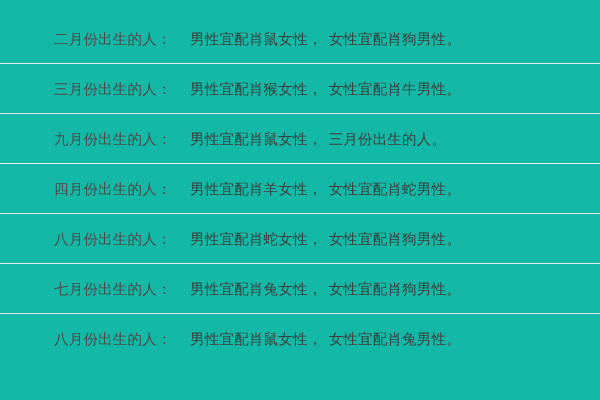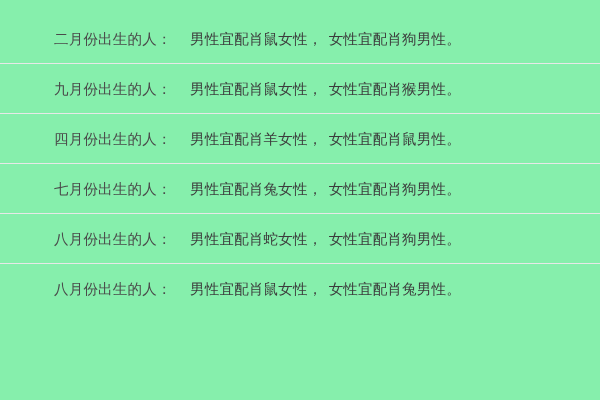--- a/index.html
+++ b/index.html
@@ -10,21 +10,21 @@
     width: 600px;
     height: 400px;
     background: #ffffff;
     font-family: "Liberation Sans", "DejaVu Sans", sans-serif;
     overflow: hidden;
   }
   .page {
     position: relative;
     width: 600px;
     height: 400px;
-    background: #86efac;
+    background: #14b8a6;
     box-sizing: border-box;
     padding: 14px 0 0 0;
   }
   .line-list {
     display: block;
   }
   .line {
     display: block;
     box-sizing: border-box;
     height: 50px;
@@ -58,47 +58,53 @@
 <div class="page">
   <div class="line-list">
 
     <div class="line">
       <span class="seg-label">二月份出生的人：</span>
       <span class="seg-gap"></span>
       <span class="seg-body">男性宜配肖鼠女性，</span>
       <span class="seg-body">女性宜配肖狗男性。</span>
     </div>
 
+    <div class="line">
+      <span class="seg-label">三月份出生的人：</span>
+      <span class="seg-gap"></span>
+      <span class="seg-body">男性宜配肖猴女性，</span>
+      <span class="seg-body">女性宜配肖牛男性。</span>
+    </div>
 
 
     <div class="line">
       <span class="seg-label">九月份出生的人：</span>
       <span class="seg-gap"></span>
       <span class="seg-body">男性宜配肖鼠女性，</span>
-      <span class="seg-body">女性宜配肖猴男性。</span>
+      <span class="seg-body">三月份出生的人。</span>
     </div>
 
     <div class="line">
       <span class="seg-label">四月份出生的人：</span>
       <span class="seg-gap"></span>
       <span class="seg-body">男性宜配肖羊女性，</span>
-      <span class="seg-body">女性宜配肖鼠男性。</span>
+      <span class="seg-body">女性宜配肖蛇男性。</span>
+    </div>
+
+    <div class="line">
+      <span class="seg-label">八月份出生的人：</span>
+      <span class="seg-gap"></span>
+      <span class="seg-body">男性宜配肖蛇女性，</span>
+      <span class="seg-body">女性宜配肖狗男性。</span>
     </div>
 
     <div class="line">
       <span class="seg-label">七月份出生的人：</span>
       <span class="seg-gap"></span>
       <span class="seg-body">男性宜配肖兔女性，</span>
-      <span class="seg-body">女性宜配肖狗男性。</span>
-    </div>
-
-    <div class="line">
-      <span class="seg-label">八月份出生的人：</span>
-      <span class="seg-gap"></span>
-      <span class="seg-body">男性宜配肖蛇女性，</span>
       <span class="seg-body">女性宜配肖狗男性。</span>
     </div>
 
     <div class="line">
       <span class="seg-label">八月份出生的人：</span>
       <span class="seg-gap"></span>
       <span class="seg-body">男性宜配肖鼠女性，</span>
       <span class="seg-body">女性宜配肖兔男性。</span>
     </div>
 

